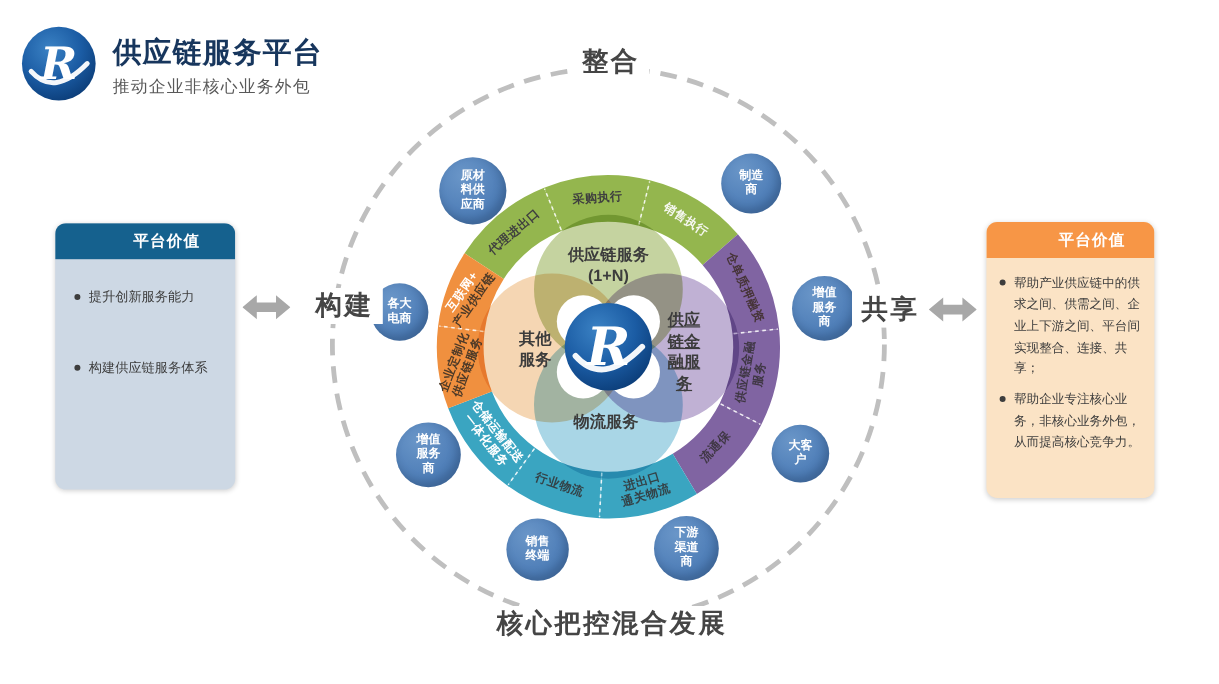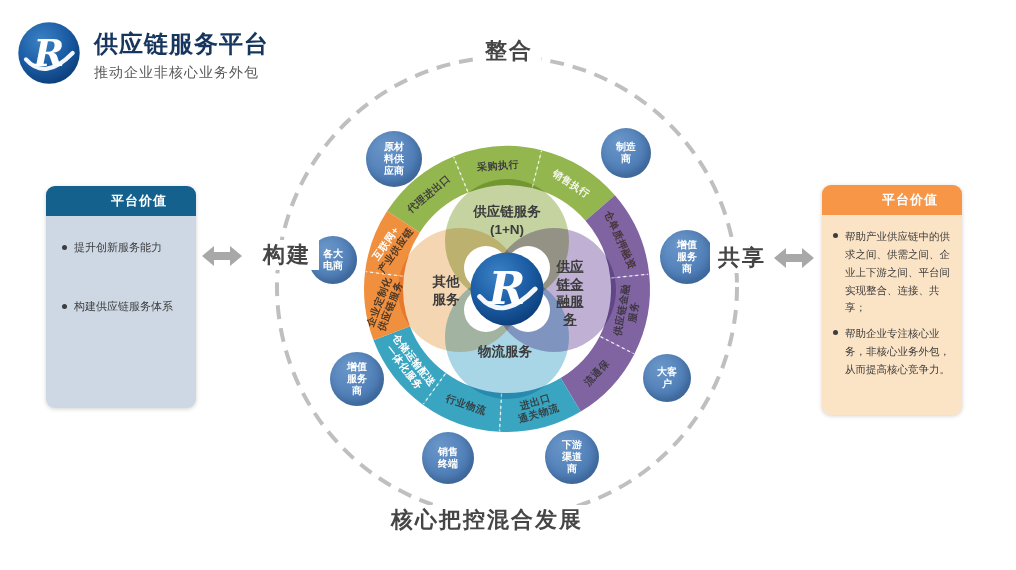--- a/index.html
+++ b/index.html
@@ -75,21 +75,21 @@
           <span>帮助产业供应链中的供求之间、供需之间、企业上下游之间、平台间实现整合、连接、共享；</span>
         </div>
         <div class="bullet" style="margin-bottom: 8px;">
           <span class="dot"></span>
           <span>帮助企业专注核心业务，非核心业务外包，从而提高核心竞争力。</span>
         </div>
       </div>
   </div>
 
   <div class="axis-label" style="left:509px;top:51px;">整合</div>
-  <div class="axis-label" style="left:487px;top:520px;">核心把控混合发展</div>
+  <div class="axis-label" style="left:510px;top:520px;">核心把控混合发展</div>
   <div class="axis-label" style="left:287px;top:255px;">构建</div>
   <div class="axis-label" style="left:742px;top:258px;">共享</div>
 
   <svg class="arrow-icon" style="left:222px;top:256px;" width="40" height="22" viewBox="0 0 40 22">
     <polygon points="0,11 12,1 12,7 28,7 28,1 40,11 28,21 28,15 12,15 12,21" fill="#a8a8a8"></polygon>
   </svg>
   <svg class="arrow-icon" style="left:794px;top:258px;" width="40" height="22" viewBox="0 0 40 22">
     <polygon points="0,11 12,1 12,7 28,7 28,1 40,11 28,21 28,15 12,15 12,21" fill="#a8a8a8"></polygon>
   </svg>
 

